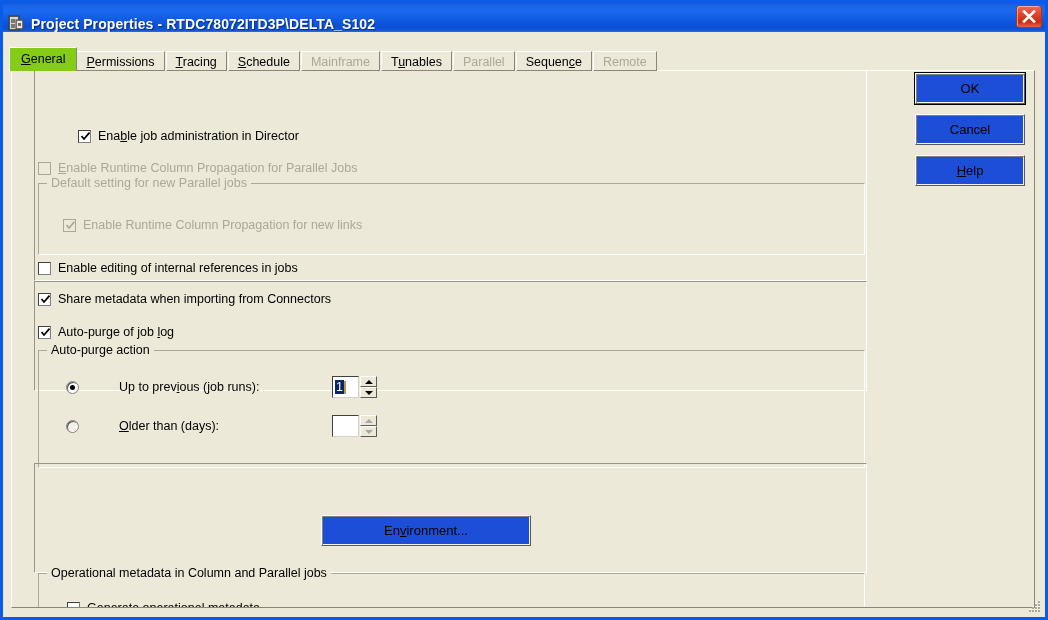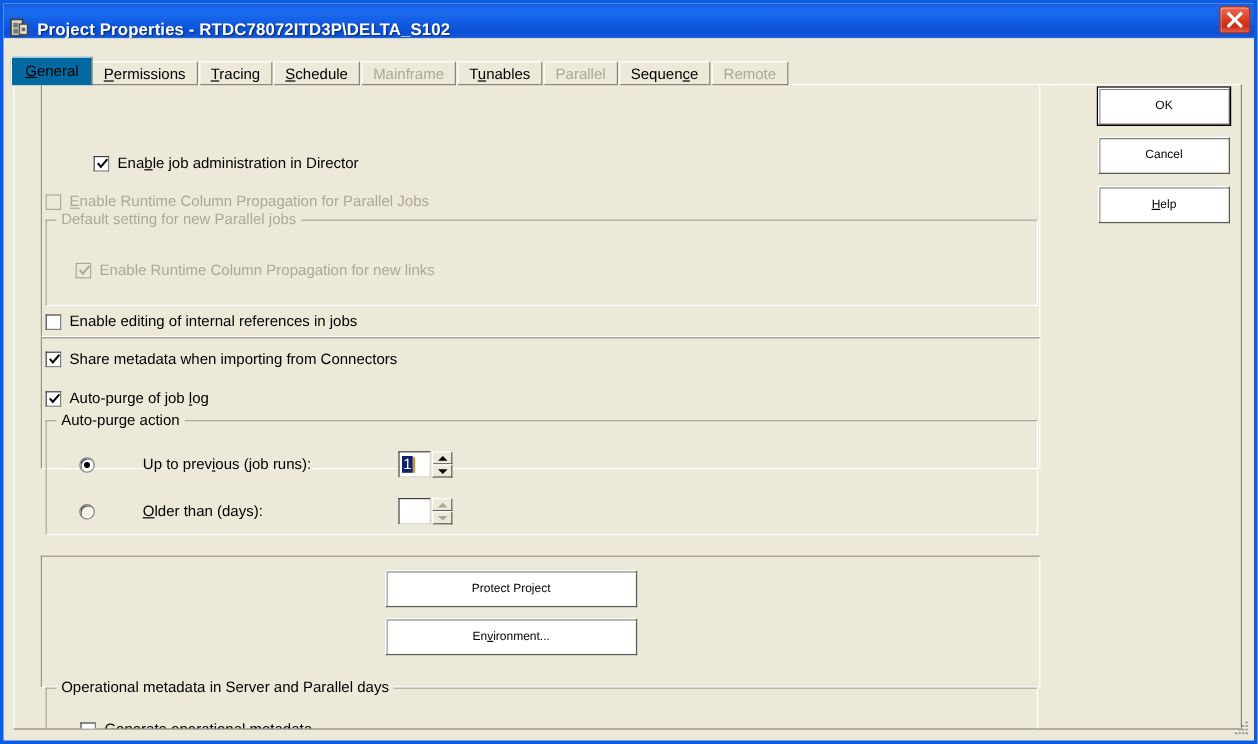--- a/index.html
+++ b/index.html
@@ -113,21 +113,21 @@
   }
   .tab.active {
     height: 24px;
     line-height: 23px;
     top: 0;
     margin-left: -2px;
     margin-right: -1px;
     padding: 0 11px;
     z-index: 9;
     border-bottom: none;
-    background: #0369a1;
+    background: #84cc16;
   }
   .tab.disabled { color: #aca899; }
   .tab u { text-decoration: underline; }
 
   
   .tabpanel {
     position: absolute;
     left: 8px;
     top: 38px;
     width: 1024px;
@@ -286,27 +286,27 @@
     border-right: 4px solid transparent;
   }
   .spin-btn.up .arr   { border-bottom: 4px solid #000; }
   .spin-btn.down .arr { border-top: 4px solid #000; }
   .spin-btn.dis.up .arr   { border-bottom-color: #aca899; }
   .spin-btn.dis.down .arr { border-top-color: #aca899; }
 
   
   .btn {
     position: absolute;
-    background: #ffffff;
+    background: #1d4ed8;
     border: 1px solid #ffffff;
     border-right-color: #5a5a5a;
     border-bottom-color: #5a5a5a;
     box-shadow: 1px 1px 0 #808080 inset, -1px -1px 0 #f5f3ea inset;
     box-sizing: border-box;
-    font-size: 10px;
+    font-size: 13px;
     color: #000000;
     display: flex;
     align-items: center;
     justify-content: center;
     cursor: pointer;
     font-family: "Liberation Sans", sans-serif;
   }
   .btn.default {
     outline: 1px solid #000000;
     outline-offset: 0px;
@@ -411,21 +411,21 @@
 
       <div class="chk-row" style="left:26px; top:254px;">
         <span class="checkbox">
           <svg class="tick" viewBox="0 0 11 11">
               <path d="M1.5 5 L4 8 L9.5 1.6" stroke="#000" stroke-width="1.7" fill="none"></path>
             </svg>
         </span>
         <span class="lbl">Auto-purge of job <u>l</u>og</span>
       </div>
 
-      <div class="groupbox" style="left:26px; top:279px; width:827px; height:96px;">
+      <div class="groupbox" style="left:26px; top:279px; width:827px; height:118px;">
         <span class="group-title">Auto-purge action</span>
 
         <div class="radio-row" style="left:27px; top:29px;">
           <span class="radio">
               <span class="dot"></span>
             </span>
           <span class="lbl">Up to prev<u>i</u>ous (job runs):</span>
         </div>
 
         <div class="spinner" style="left:293px; top:25px;">
@@ -458,30 +458,27 @@
               </div>
             <div class="spin-btn down dis">
                 <span class="arr"></span>
               </div>
           </div>
         </div>
       </div>
 
       <div class="groupbox plain" style="left:22px; top:392px; width:833px; height:110px;"></div>
 
-      <div class="btn" style="left:309px; top:404px; width:210px; height:31px;">
-        <span>Protect Project</span>
-      </div>
 
       <div class="btn" style="left:309px; top:444px; width:210px; height:31px;">
         <span>En<u>v</u>ironment...</span>
       </div>
 
       <div class="groupbox" style="left:26px; top:502px; width:827px; height:80px;">
-        <span class="group-title">Operational metadata in Server and Parallel days</span>
+        <span class="group-title">Operational metadata in Column and Parallel jobs</span>
         <div class="chk-row" style="left:28px; top:27px;">
           <span class="checkbox"></span>
           <span class="lbl">Generate operational metadata</span>
         </div>
       </div>
 
     </div>
 
     <div class="btn default" style="left:912px; top:41px; width:110px; height:31px;">
       <span>OK</span>

